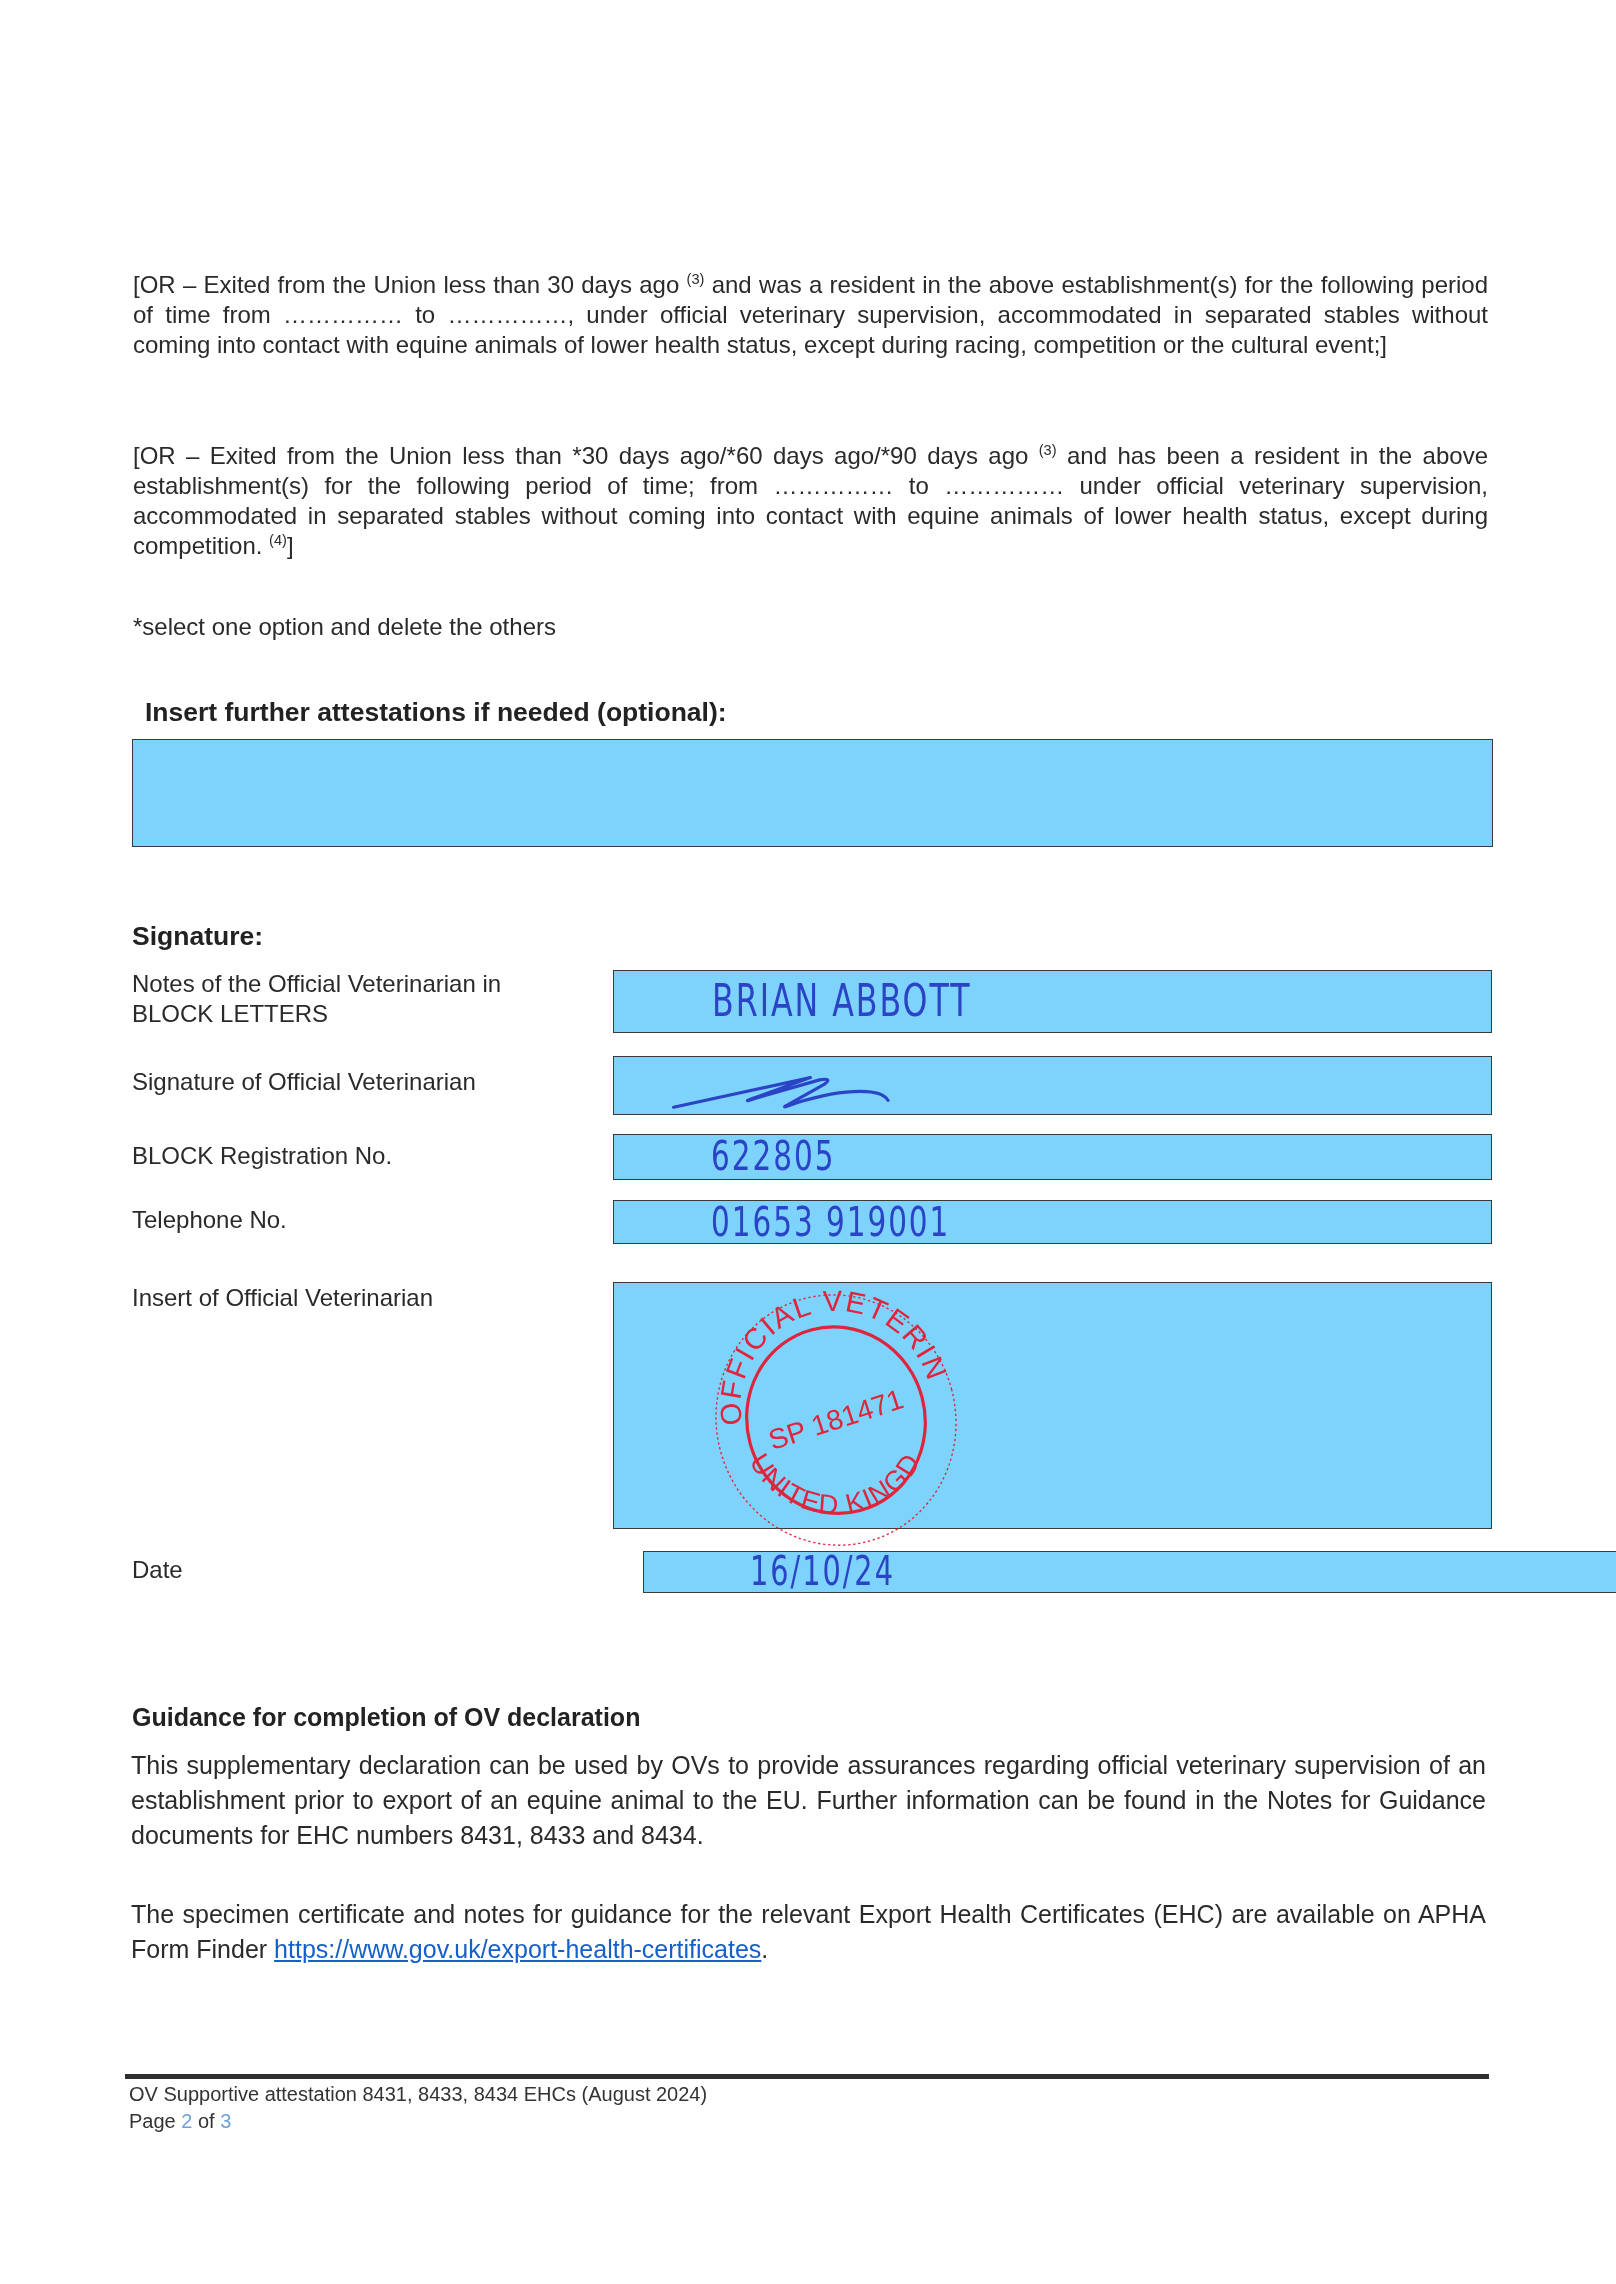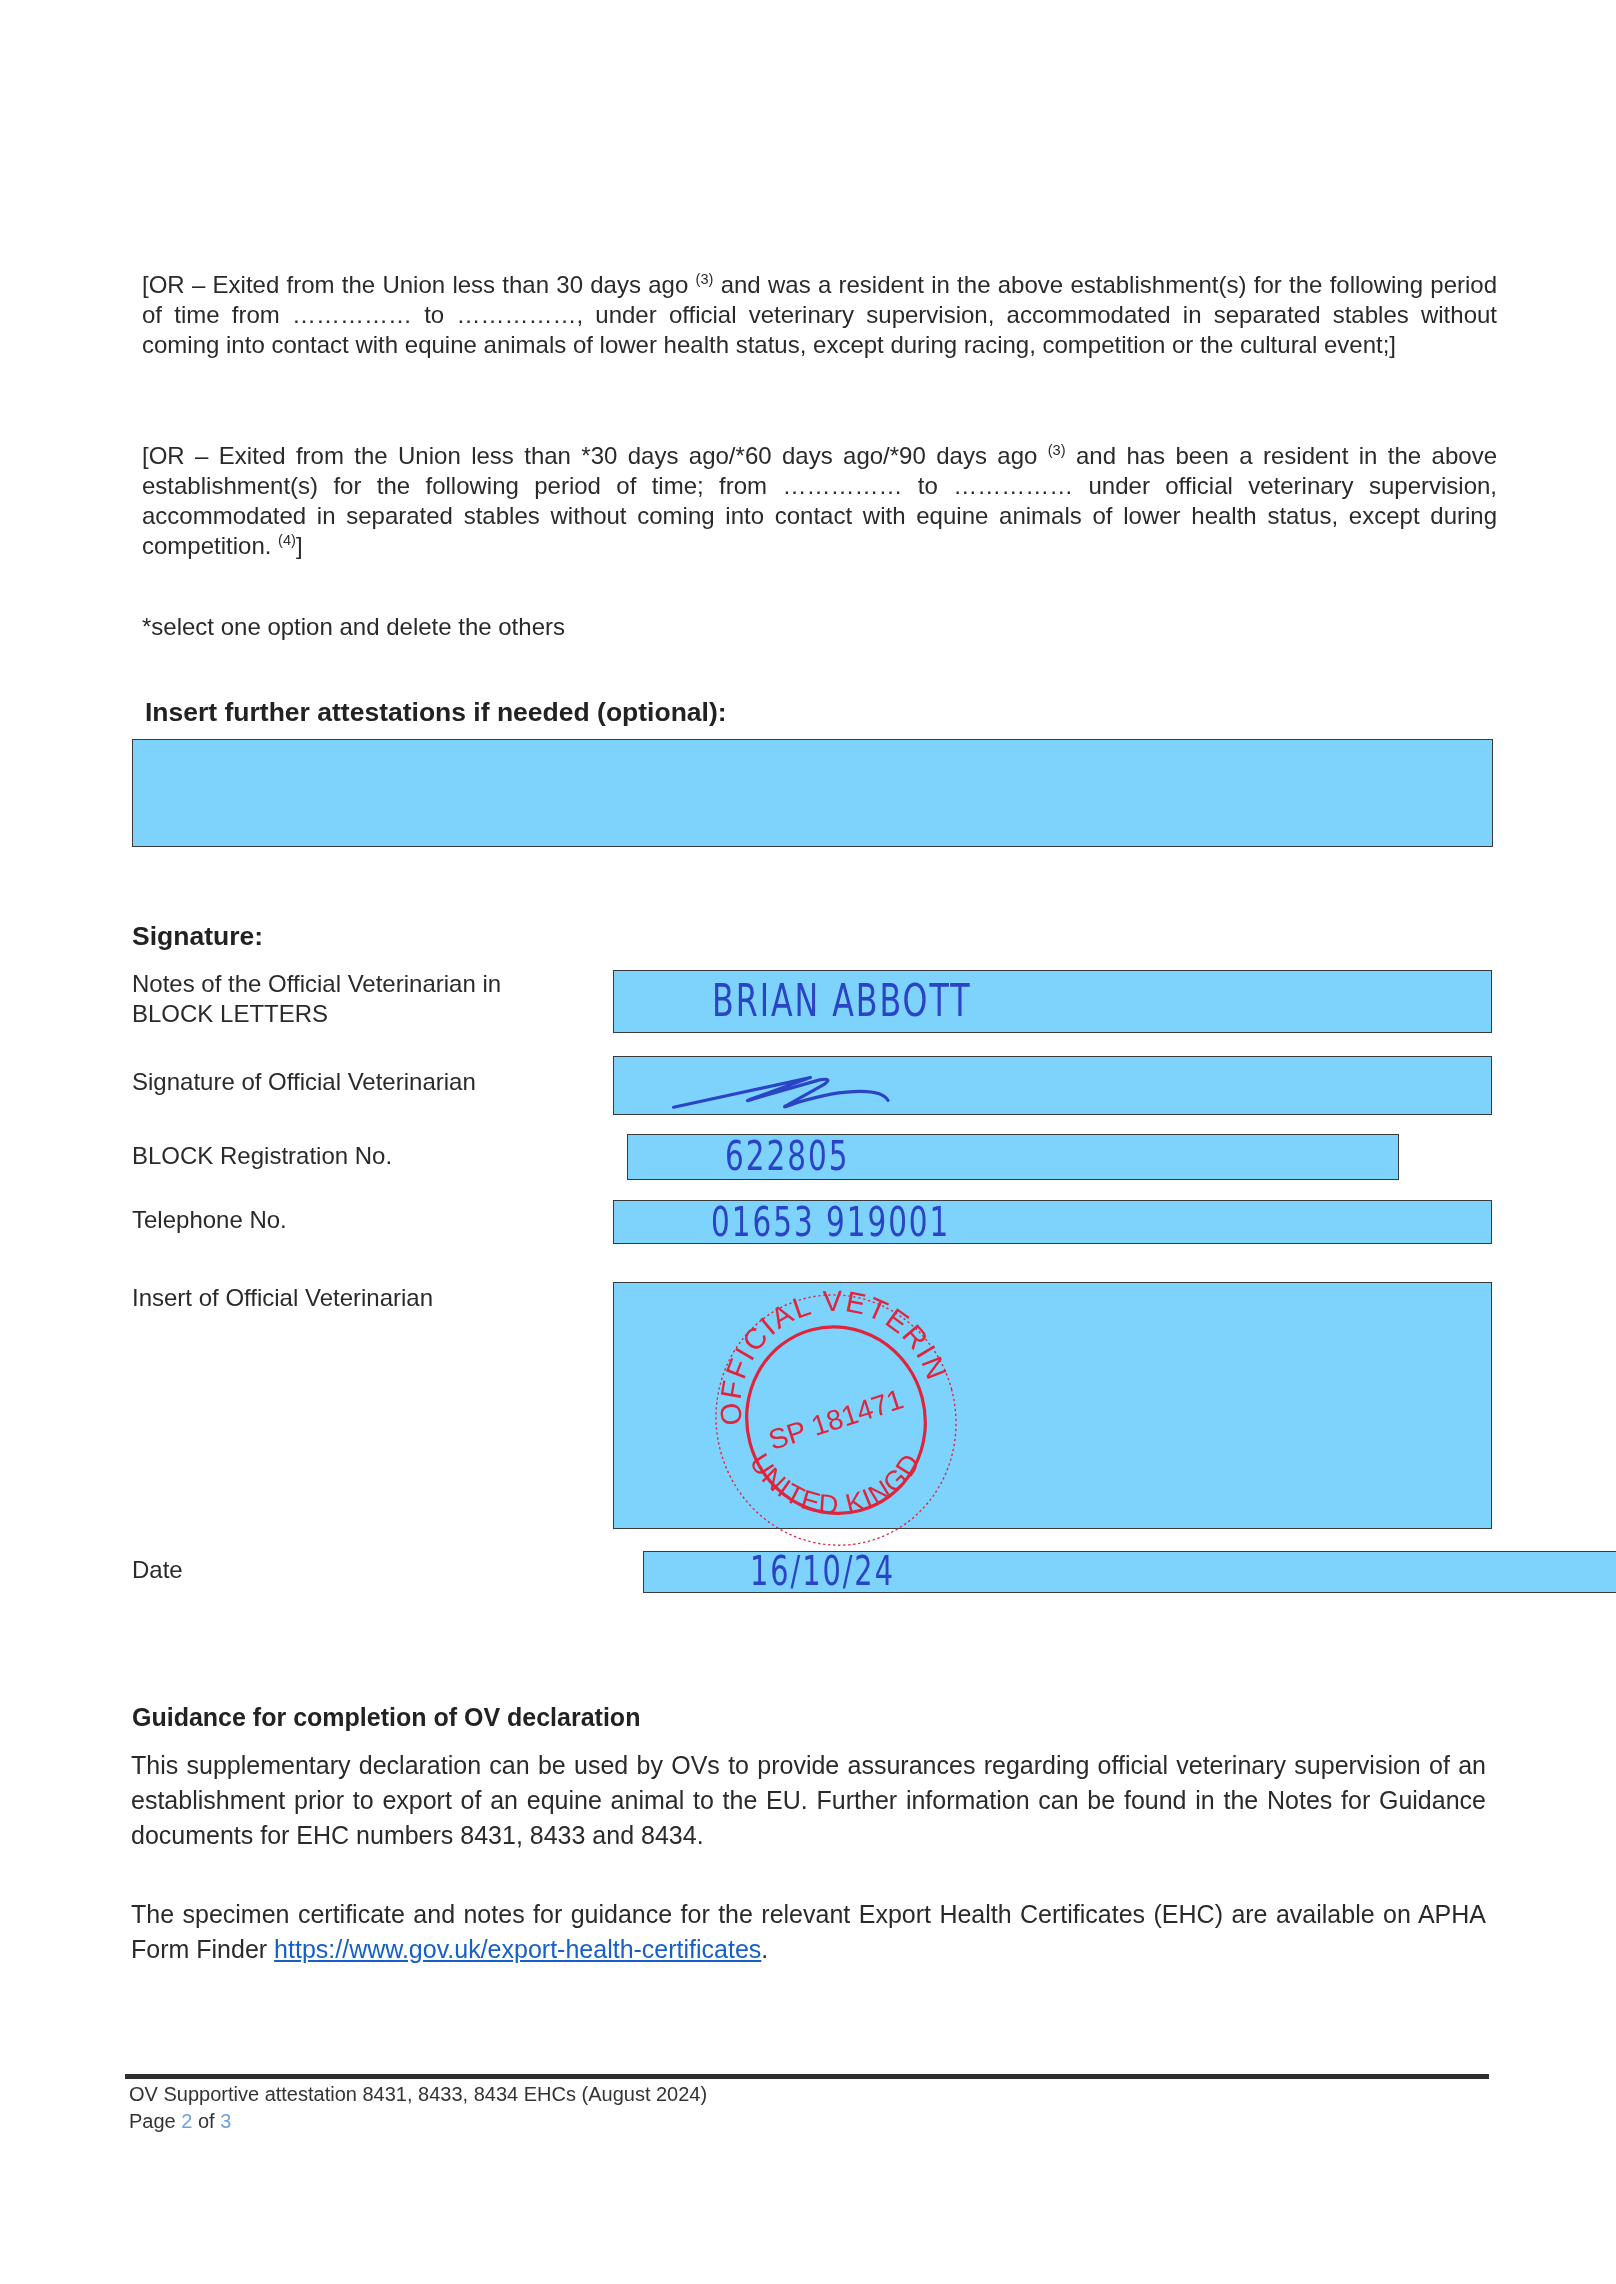--- a/index.html
+++ b/index.html
@@ -1,18 +1,18 @@
 <!DOCTYPE html>
 <html style="font-size:7.3px"><head>
 <meta charset="utf-8">
 <style>
   html, body { margin:0; padding:0; background:#ffffff; }
   body { width:1617px; height:2284px; position:relative; overflow:hidden;
          font-family:"Liberation Sans", sans-serif; color:#1f1f1f; }
-  .para { position:absolute; left:142px; width:1355px; font-size:24px; line-height:30px;
+  .para { position:absolute; left:133px; width:1355px; font-size:24px; line-height:30px;
           text-align:justify; color:#2a2a2a; }
   .para sup { font-size:14.6px; line-height:0; vertical-align:super; }
   .h-bold { position:absolute; font-weight:bold; color:#222; }
   .box { position:absolute; border:1.8px solid #3a3a3a; box-sizing:border-box; background:#7dd3fc; }
   .label { position:absolute; left:132px; font-size:24px; line-height:30px; color:#2a2a2a; width:448px; }
   .hand { position:absolute; color:#2b44c6; font-family:"DejaVu Sans", sans-serif;
           font-weight:normal; letter-spacing:2.7px; transform:scaleX(0.72); transform-origin:left center; }
   .link { color:#1560c8; text-decoration:underline;margin-top:24px; }
   .footer-line { position:absolute; left:125px; top:2074px; width:1364px; height:4.6px; background:#2e2e2e; }
   .footer-text { position:absolute; left:129px; font-size:20px; line-height:26.5px; color:#333; }
@@ -45,21 +45,21 @@
 </div>
 
 <div class="label" style="top:1067px;">Signature of Official Veterinarian</div>
 <div class="box" style="left:613px; top:1056px; width:879px; height:59px;">
   <svg style="position:absolute; left:55px; top:9px;" width="292" height="46" viewBox="0 0 640 100">
     <path d="M10 90 L310 25 L180 72 Q160 80 190 70 L330 30 Q360 25 340 40 L260 85 Q240 95 280 80 Q360 55 420 55 Q470 55 480 75" fill="none" stroke="#2b44c6" stroke-width="7" stroke-linecap="round" stroke-linejoin="round"></path>
   </svg>
 </div>
 
 <div class="label" style="top:1141px;">BLOCK Registration No.</div>
-<div class="box" style="left:627px; top:1134px; width:772px; height:46px;text-align:right;">
+<div class="box" style="left:613px; top:1134px; width:879px; height:46px;text-align:right;">
   <div class="hand" style="left:97px; top:-2.7px; font-size:41px; line-height:48px;">622805</div>
 </div>
 
 <div class="label" style="top:1205px;">Telephone No.</div>
 <div class="box" style="left:613px; top:1200px; width:879px; height:44px;">
   <div class="hand" style="left:97px; top:-2.7px; font-size:41px; line-height:48px;">01653 919001</div>
 </div>
 
 <div class="label" style="top:1283px;">Insert of Official Veterinarian</div>
 <div class="box" style="left:613px; top:1282px; width:879px; height:247px;"></div>

